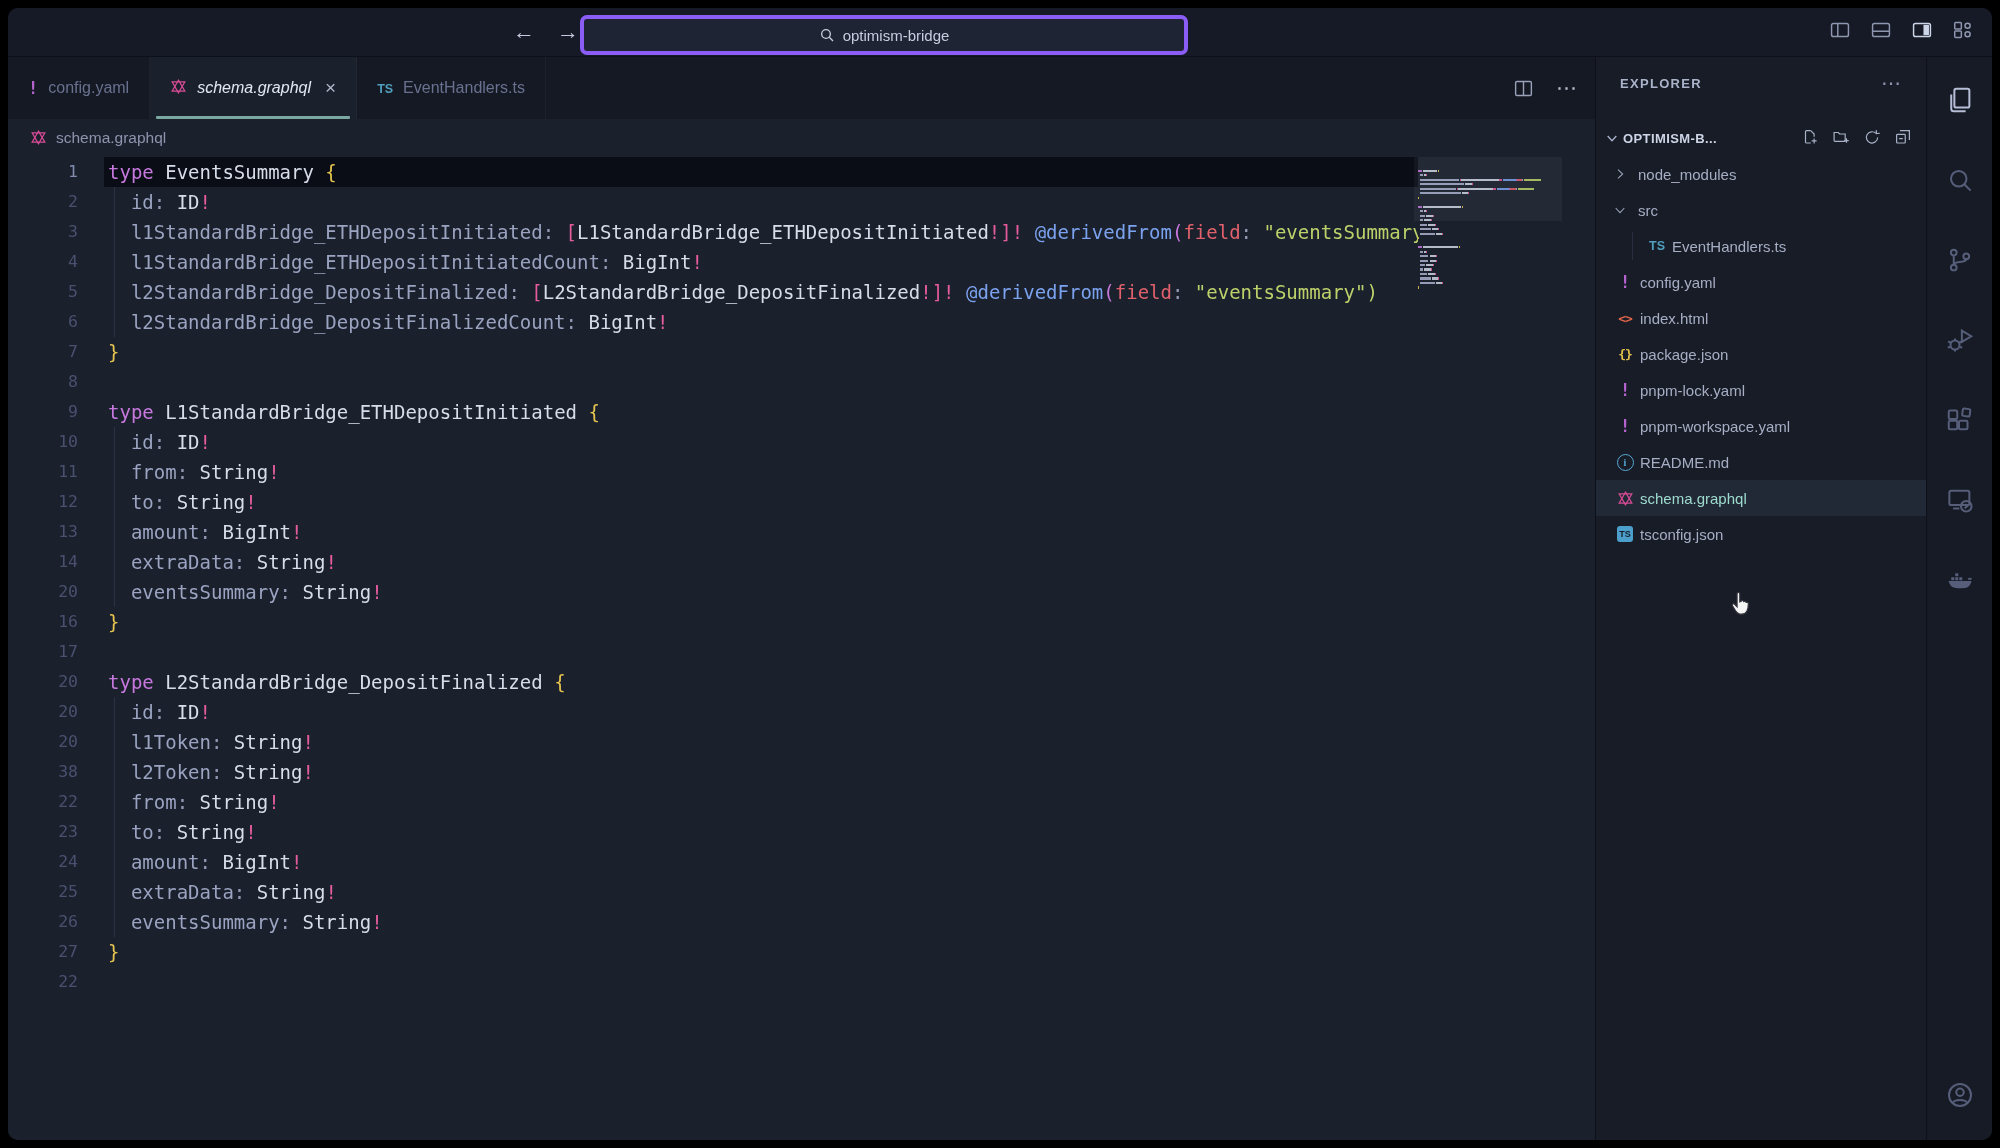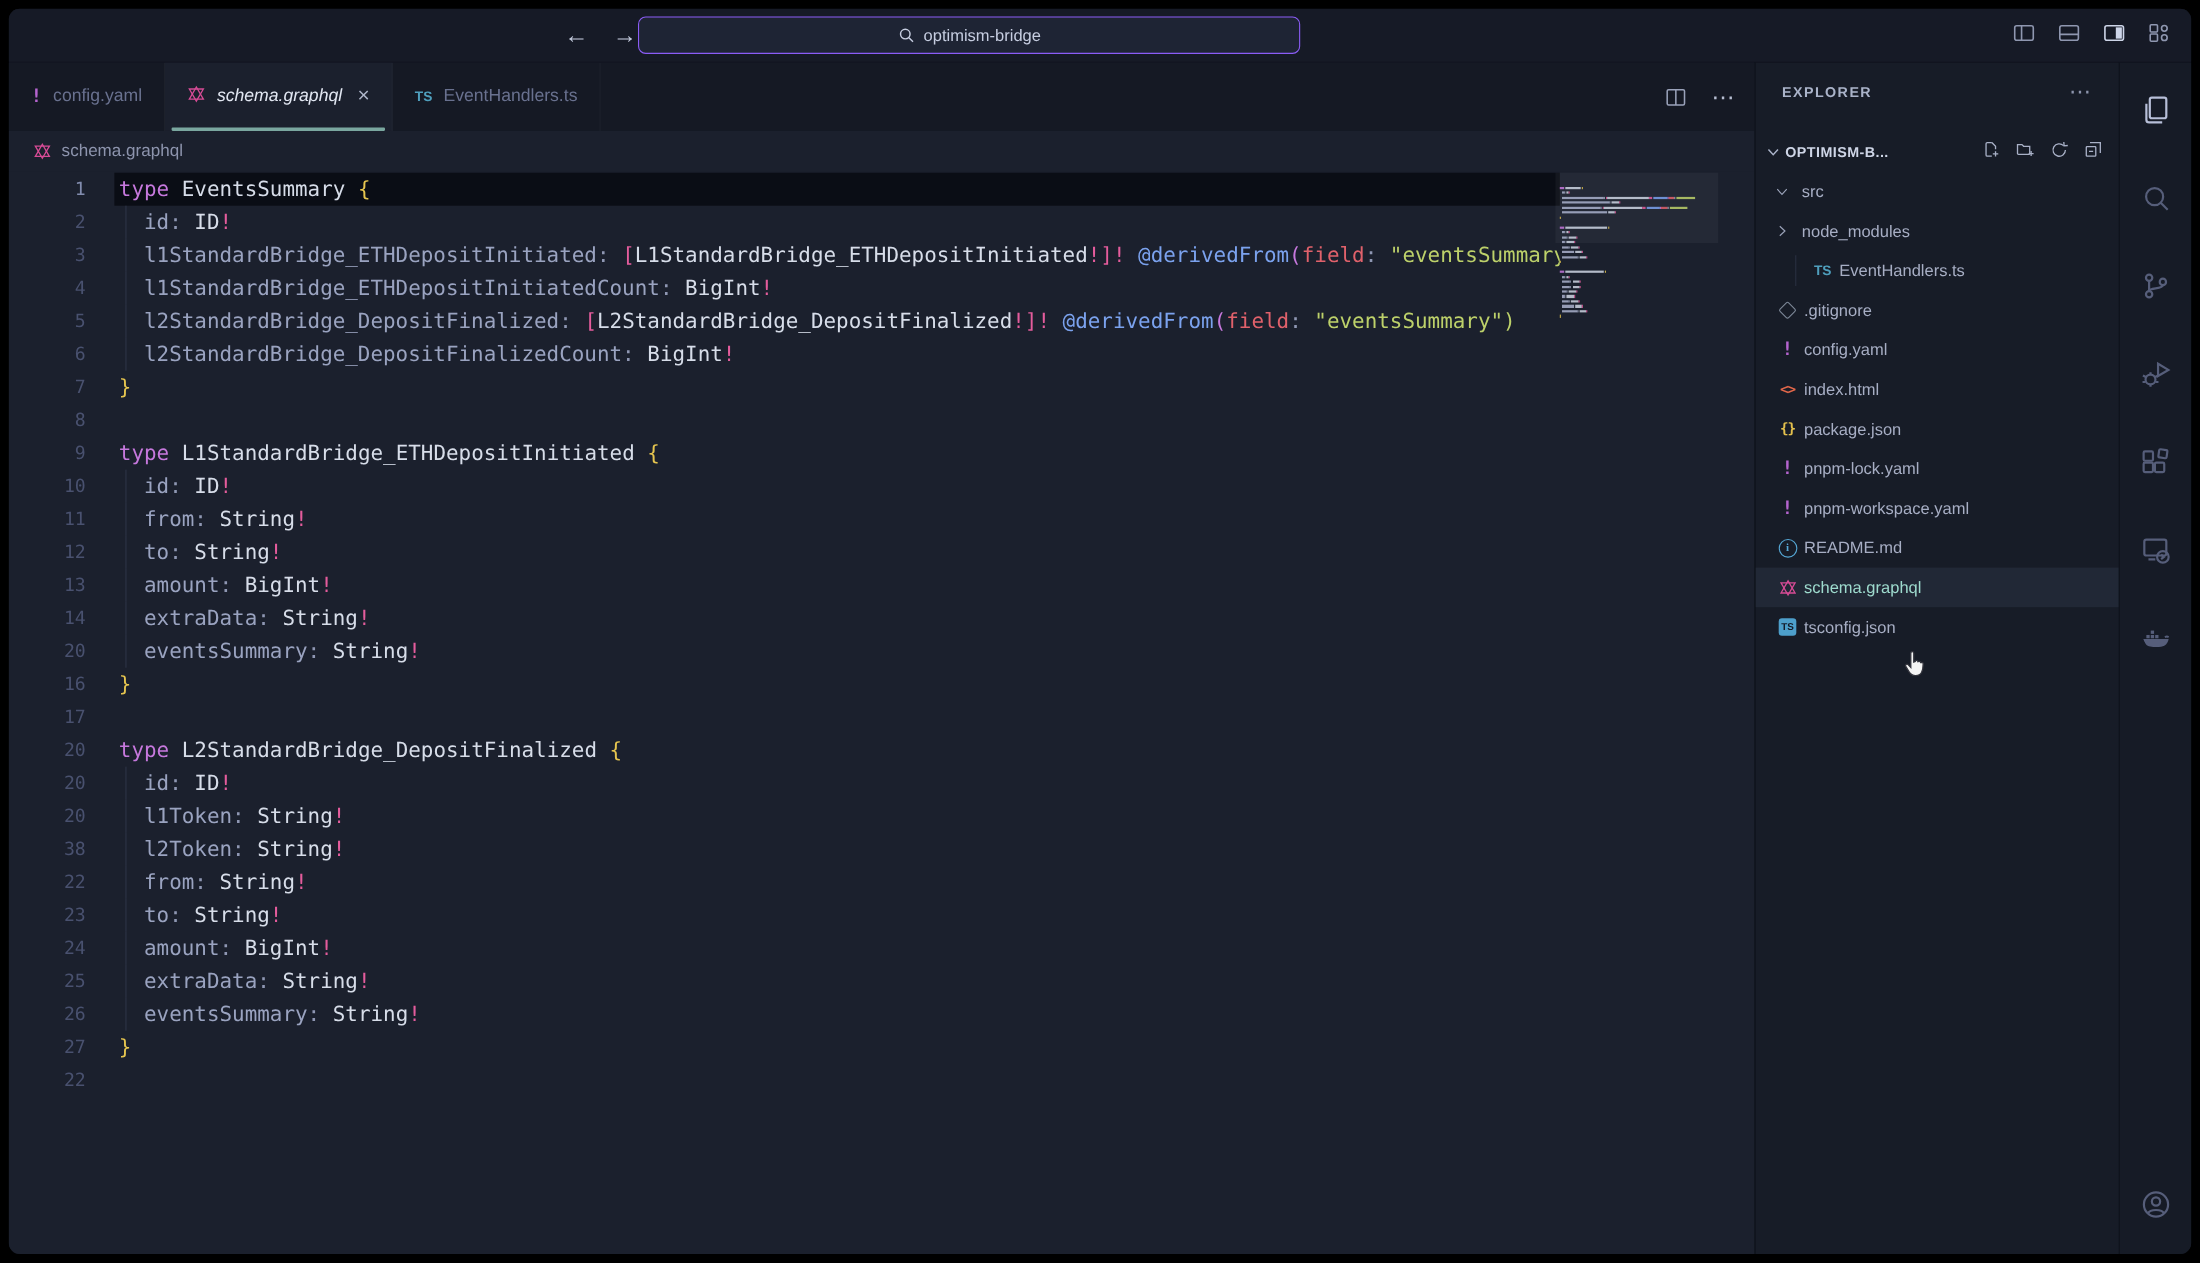--- a/index.html
+++ b/index.html
@@ -3,21 +3,21 @@
 <meta charset="utf-8">
 <style>
   html,body{margin:0;padding:0;background:#000;}
   .frame{position:relative;width:2000px;height:1148px;background:#000;box-sizing:border-box;padding:8px;font-family:"Liberation Sans",sans-serif;}
   .window{width:100%;height:100%;background:#161a26;border-radius:10px;overflow:hidden;display:flex;flex-direction:column;}
 
   
   .titlebar{position:relative;height:48px;flex:0 0 48px;background:#161a26;}
   .nav-arrows{position:absolute;left:505px;top:0;height:48px;display:flex;align-items:center;gap:22px;color:#c3cadd;font-size:22px;}
   .nav-arrows span{cursor:default;}
-  .searchbox{position:absolute;left:572px;top:7px;width:600px;height:32px;background:#1e2434;border:1px solid #8b5cf6;border-radius:7px;display:flex;align-items:center;justify-content:center;gap:8px;color:#c6cde0;font-size:15px;}
+  .searchbox{position:absolute;left:572px;top:7px;width:600px;height:32px;background:#1e2434;border:4px solid #8b5cf6;border-radius:7px;display:flex;align-items:center;justify-content:center;gap:8px;color:#c6cde0;font-size:15px;}
   .searchbox .mag{width:16px;height:16px;}
   .layout-actions{position:absolute;right:18px;top:0;height:48px;display:flex;align-items:center;gap:19px;color:#8f97b0;}
   .layout-actions svg{width:22px;height:22px;}
   .layout-actions .lit{color:#cdd5e8;}
 
   
   .main{flex:1;display:flex;border-top:1px solid #0d101a;min-height:0;}
 
   
   .editor-col{width:1587px;flex:0 0 1587px;display:flex;flex-direction:column;background:#1b202d;min-width:0;}
@@ -258,41 +258,35 @@
               <span><svg viewBox="0 0 24 24" fill="none" stroke="currentColor" stroke-width="1.6">
                   <rect x="3.5" y="8.5" width="11.5" height="11.5" rx="1"></rect>
                   <path d="M8 3.5 h12.5 V16"></path>
                   <path d="M6.8 14.2 h5"></path>
                 </svg></span>
             </span>
         </div>
         <div class="tree" id="tree">
             <div class="row">
               <span class="chev"><svg viewBox="0 0 24 24" fill="none" stroke="currentColor" stroke-width="1.6" class="chev">
+                  <path d="M9 5.5 l7 6.5 -7 6.5"></path>
+                </svg></span>
+              <span class="lab">node_modules</span>
+            </div>
+            <div class="row">
+              <span class="chev"><svg viewBox="0 0 24 24" fill="none" stroke="currentColor" stroke-width="1.6" class="chev">
                   <path d="M5.5 9 l6.5 7 6.5 -7"></path>
                 </svg></span>
               <span class="lab">src</span>
             </div>
-            <div class="row">
-              <span class="chev"><svg viewBox="0 0 24 24" fill="none" stroke="currentColor" stroke-width="1.6" class="chev">
-                  <path d="M9 5.5 l7 6.5 -7 6.5"></path>
-                </svg></span>
-              <span class="lab">node_modules</span>
-            </div>
             <div class="row indent1">
               <span class="fslot">
                 <i class="fi fi-ts">TS</i>
               </span>
               <span class="lab">EventHandlers.ts</span>
-            </div>
-            <div class="row">
-              <span class="fslot">
-                <i class="fi fi-git"></i>
-              </span>
-              <span class="lab">.gitignore</span>
             </div>
             <div class="row">
               <span class="fslot">
                 <i class="fi fi-yaml">!</i>
               </span>
               <span class="lab">config.yaml</span>
             </div>
             <div class="row">
               <span class="fslot">
                 <i class="fi fi-html">&lt;&gt;</i>

